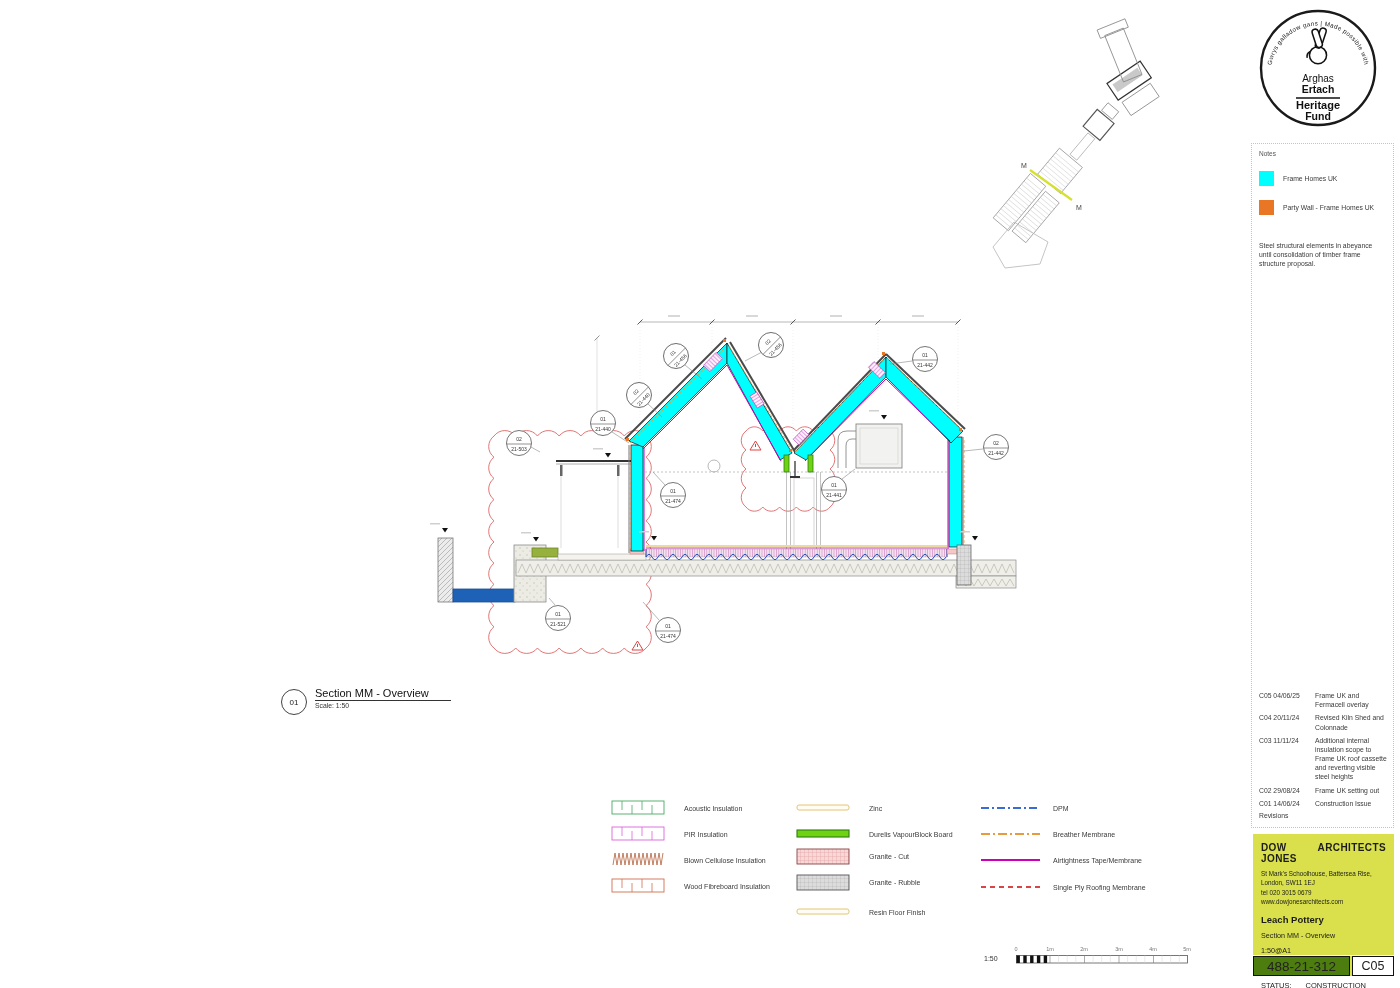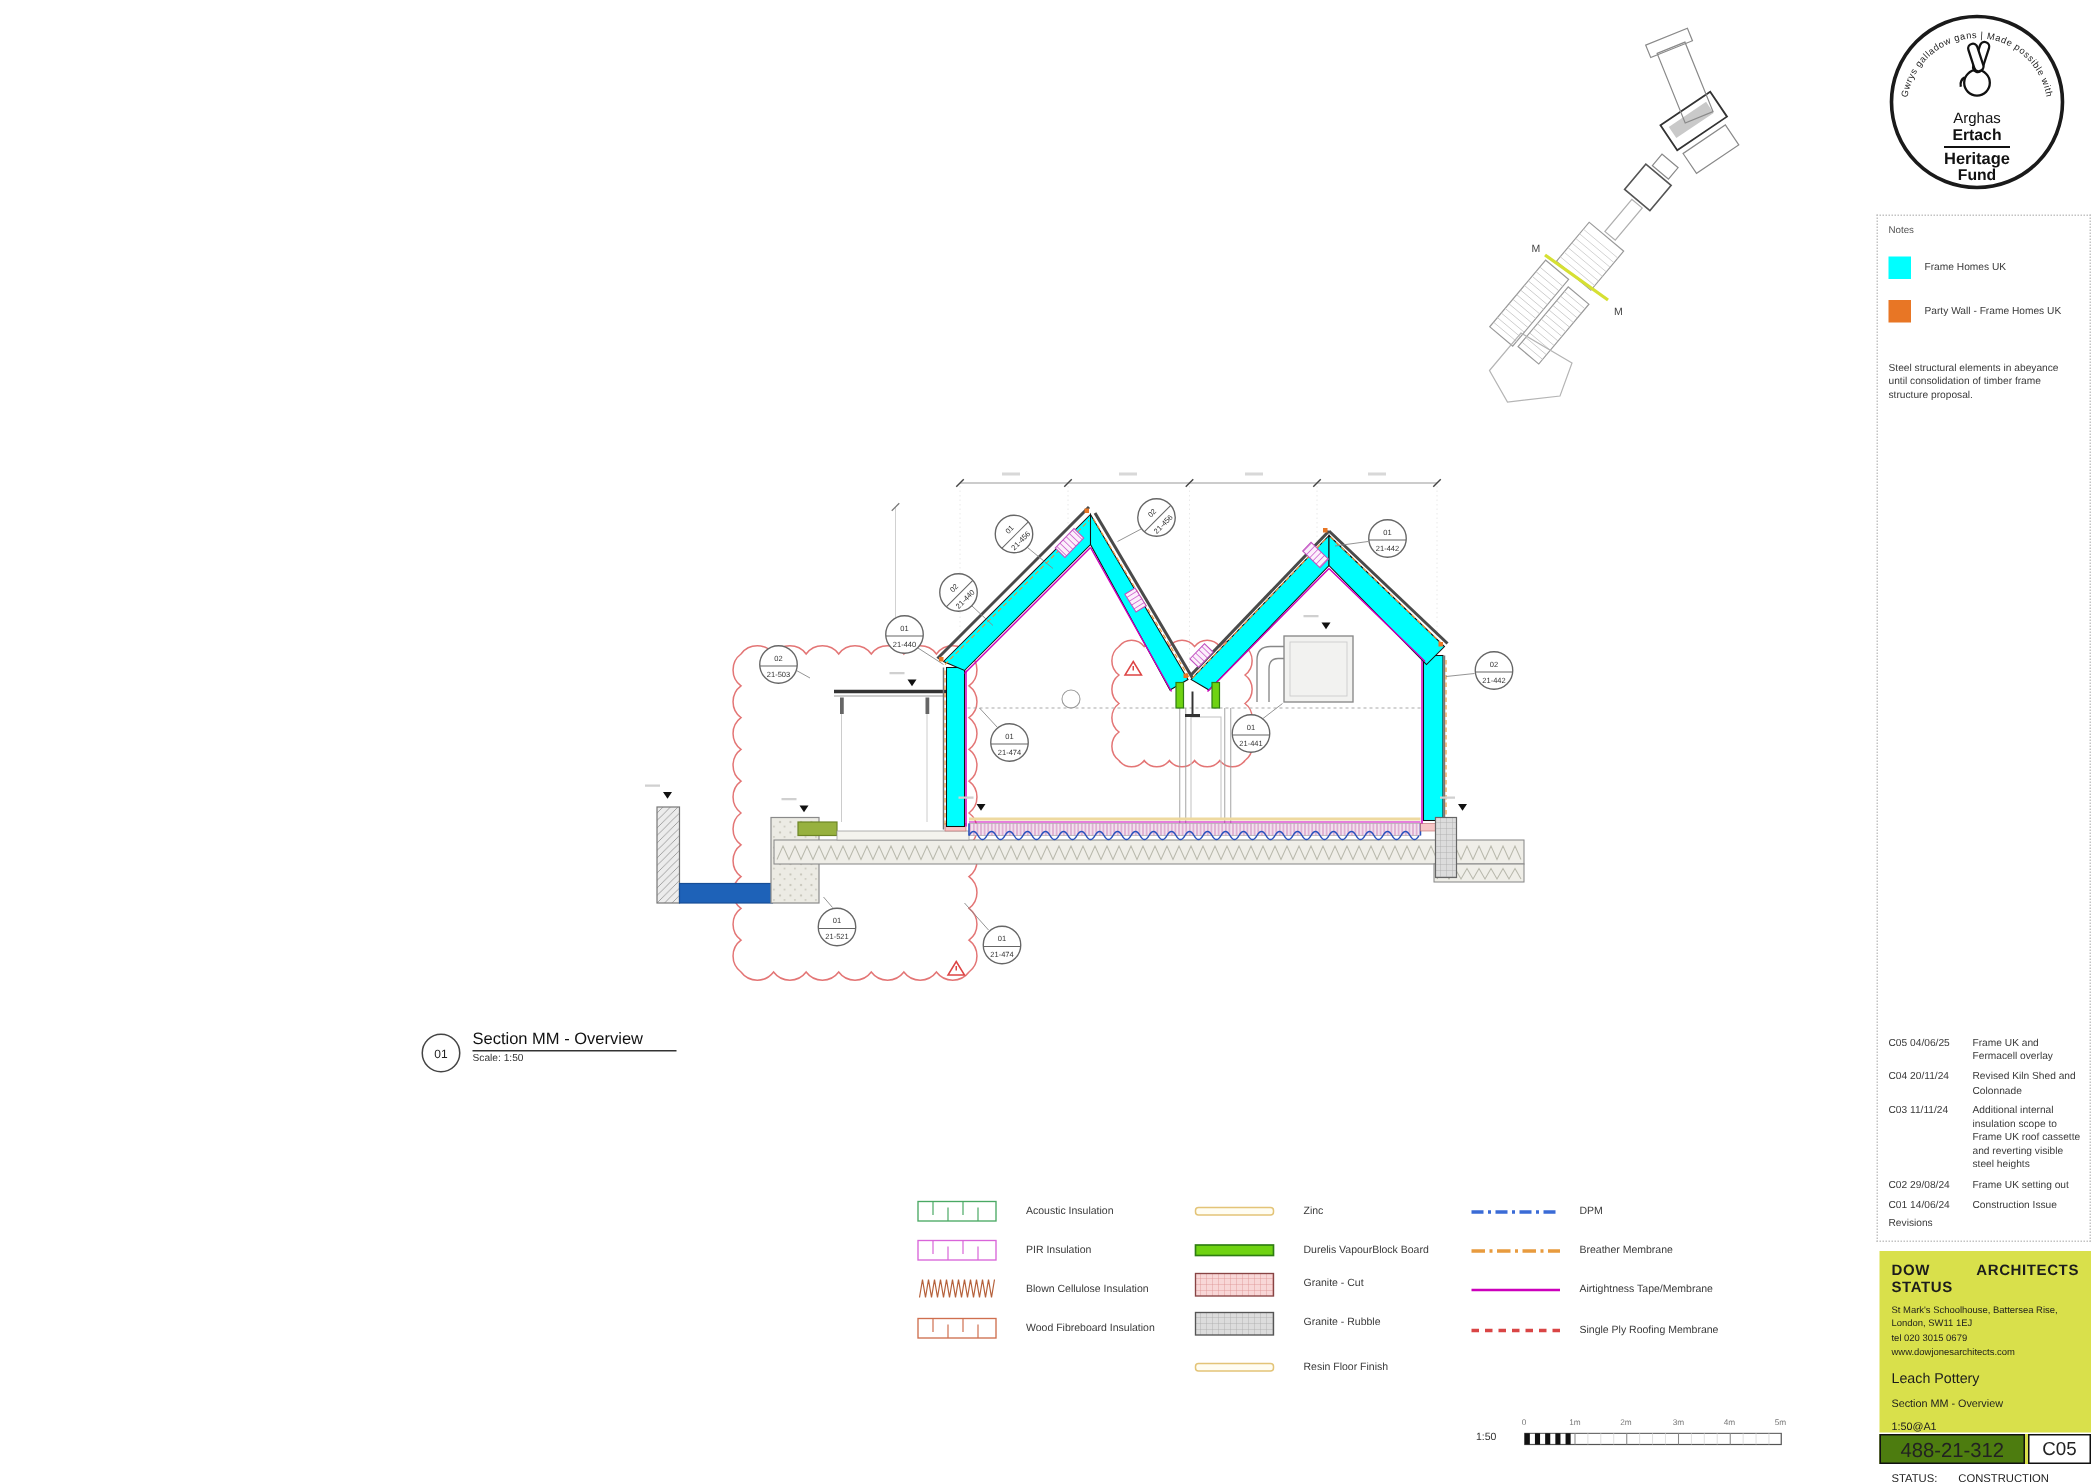--- a/index.html
+++ b/index.html
@@ -18,21 +18,21 @@
   .sw-cyan{background:#00ffff}
   .sw-orange{background:#e87625}
   .note-par{margin-top:26px;line-height:1.35;width:126px}
   .rev-row{display:grid;grid-template-columns:52px 1fr;column-gap:4px;margin-bottom:4px;line-height:1.35}
   .rev-foot{margin-top:4px}
 
   .title-block{left:1253px;top:834px;width:141px;height:121px;background:#d9e04b;
     box-sizing:border-box;padding:8px 8px 0 8px;color:#1c1c1c}
   .firm-row{display:flex;justify-content:space-between;font-weight:bold;font-size:10px;letter-spacing:.4px}
   .addr{font-size:6.3px;line-height:1.5;margin-top:5px}
-  .proj{font-weight:normal;font-size:9.5px;margin-top:7px}
+  .proj{font-weight:bold;font-size:9.5px;margin-top:7px}
   .tb-line{font-size:7.2px;margin-top:6px}
   .tb-status{font-size:7.5px;margin-top:11px;display:flex;gap:14px}
   .num-strip{left:1253px;top:956px;width:141px;height:20px;background:#d9e04b;
     display:flex;gap:2px}
   .num-box{flex:1;background:#4d7c0f;border:1.6px solid #111;display:flex;align-items:center;
     justify-content:center;font-size:13.5px;box-sizing:border-box}
   .rev-box{width:42px;background:#fff;border:1.6px solid #111;display:flex;align-items:center;
     justify-content:center;font-size:12.5px;box-sizing:border-box}
 
   
@@ -188,21 +188,21 @@
       <div class="rev-row">
         <span><span>C01</span> <span>14/06/24</span></span>
         <span>Construction Issue</span>
       </div>
       <div class="rev-foot">Revisions</div>
     </div>
   </div>
 
   <div class="abs title-block">
     <div class="firm-row">
-      <span>DOW STATUS</span>
+      <span>DOW JONES</span>
       <span>ARCHITECTS</span>
     </div>
     <div class="addr">
       <div>St Mark's Schoolhouse, Battersea Rise,</div>
       <div>London, SW11 1EJ</div>
       <div>tel 020 3015 0679</div>
       <div>www.dowjonesarchitects.com</div>
     </div>
     <div class="proj">Leach Pottery</div>
     <div class="tb-line">Section MM - Overview</div>

